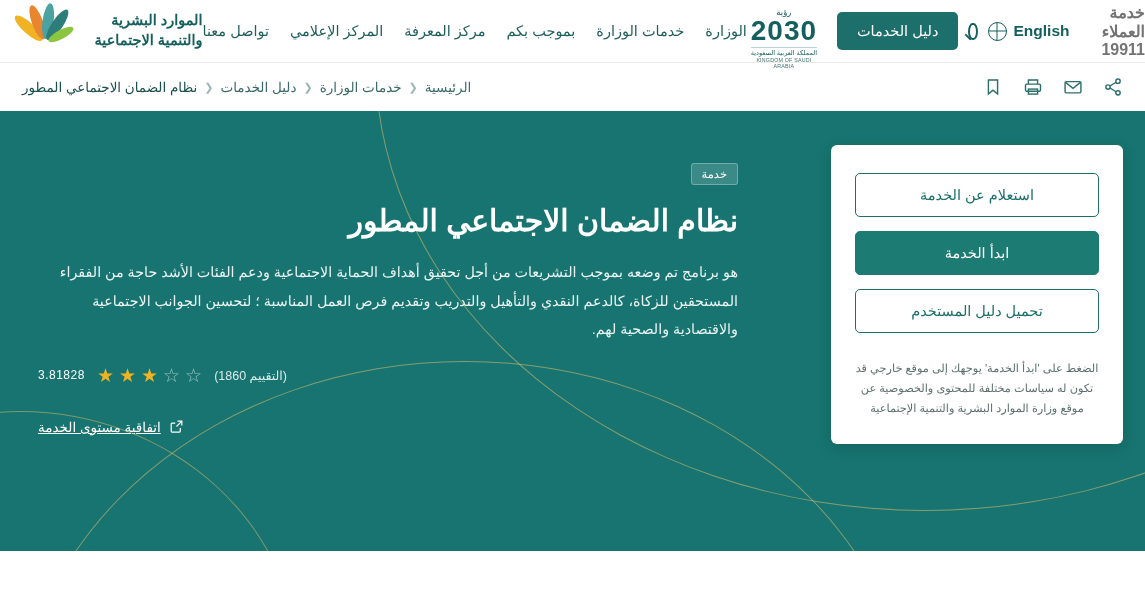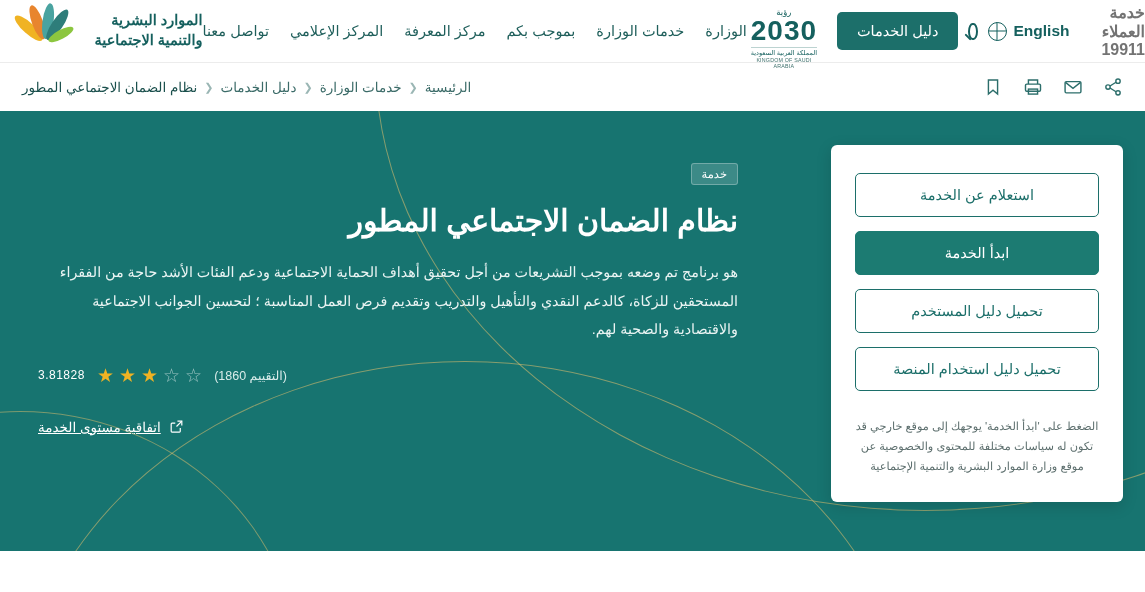--- a/index.html
+++ b/index.html
@@ -355,21 +355,20 @@
   <div class="hero-swoosh sw1"></div>
   <div class="hero-swoosh sw2"></div>
   <div class="hero-swoosh sw3"></div>
 
   <div class="hero-inner">
 
     <div class="card">
       <button class="act ghost">استعلام عن الخدمة</button>
       <button class="act primary">ابدأ الخدمة</button>
       <button class="act ghost">تحميل دليل المستخدم</button>
-      <button class="act ghost">تحميل دليل استخدام المنصة</button>
       <div class="card-note">الضغط على 'ابدأ الخدمة' يوجهك إلى موقع خارجي قد تكون له سياسات مختلفة للمحتوى والخصوصية عن موقع وزارة الموارد البشرية والتنمية الإجتماعية</div>
     </div>
 
     <div class="hero-text">
       <div class="badge">خدمة</div>
       <div class="hero-title">نظام الضمان الاجتماعي المطور</div>
       <div class="hero-desc">هو برنامج تم وضعه بموجب التشريعات من أجل تحقيق أهداف الحماية الاجتماعية ودعم الفئات الأشد حاجة من الفقراء المستحقين للزكاة، كالدعم النقدي والتأهيل والتدريب وتقديم فرص العمل المناسبة ؛ لتحسين الجوانب الاجتماعية والاقتصادية والصحية لهم.</div>
 
       <div class="rating-row">
         <span class="rating-num">3.81828</span>

